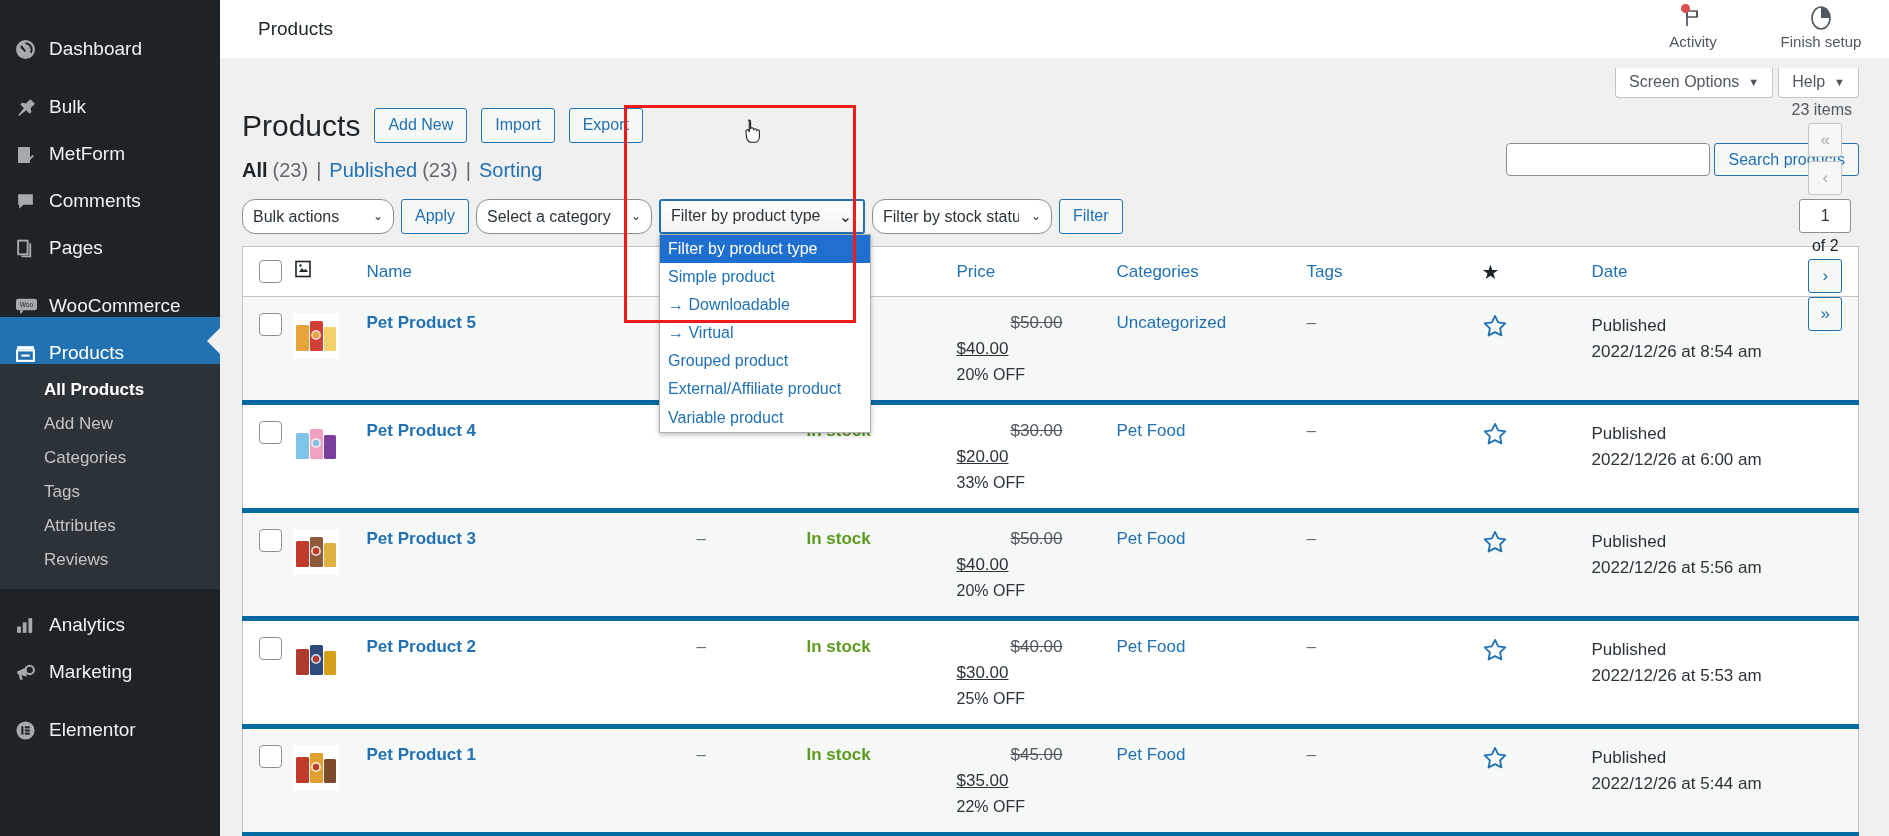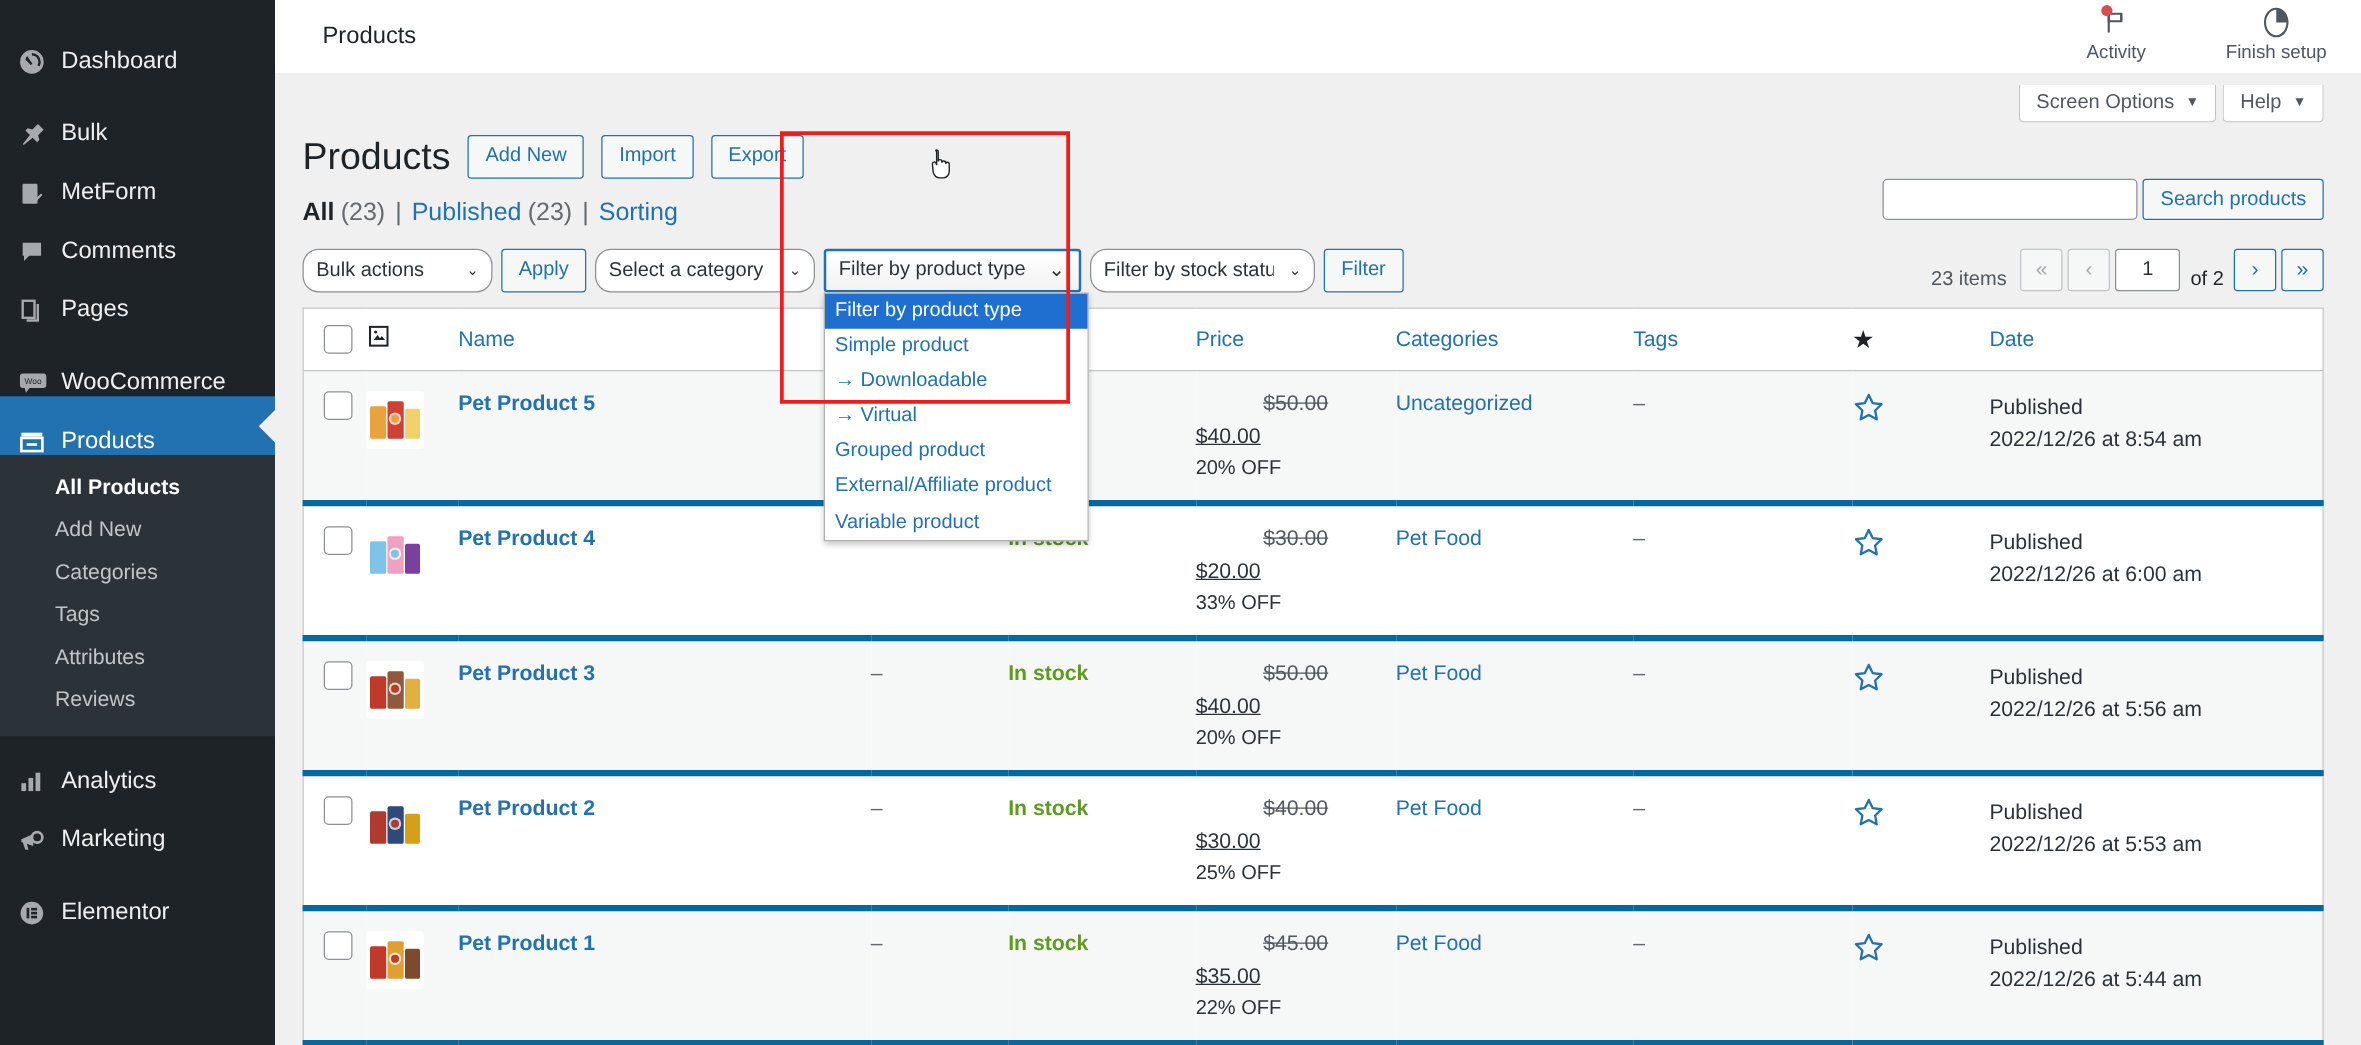--- a/index.html
+++ b/index.html
@@ -226,22 +226,22 @@
     color: #2271b1;
     border-radius: 3px;
     height: 35px;
     font-size: 16px;
     padding: 0 13px;
     cursor: pointer;
   }
 
   .tablenav-pages {
     margin-left: auto;
-    display: flex; align-items: flex-end; gap: 4px;
-    font-size: 16px; color: #1d2327;
+    display: flex; align-items: center; gap: 4px;
+    font-size: 16px; color: #1d2327; flex-direction: column;
   }
   .displaying-num { margin-right: 7px; color: #50575e; }
   .pg-btn {
     width: 34px; height: 34px;
     border: 1px solid #c3c4c7;
     background: #f6f7f7;
     color: #a7aaad;
     border-radius: 3px;
     display: flex; align-items: center; justify-content: center;
     font-size: 17px;

